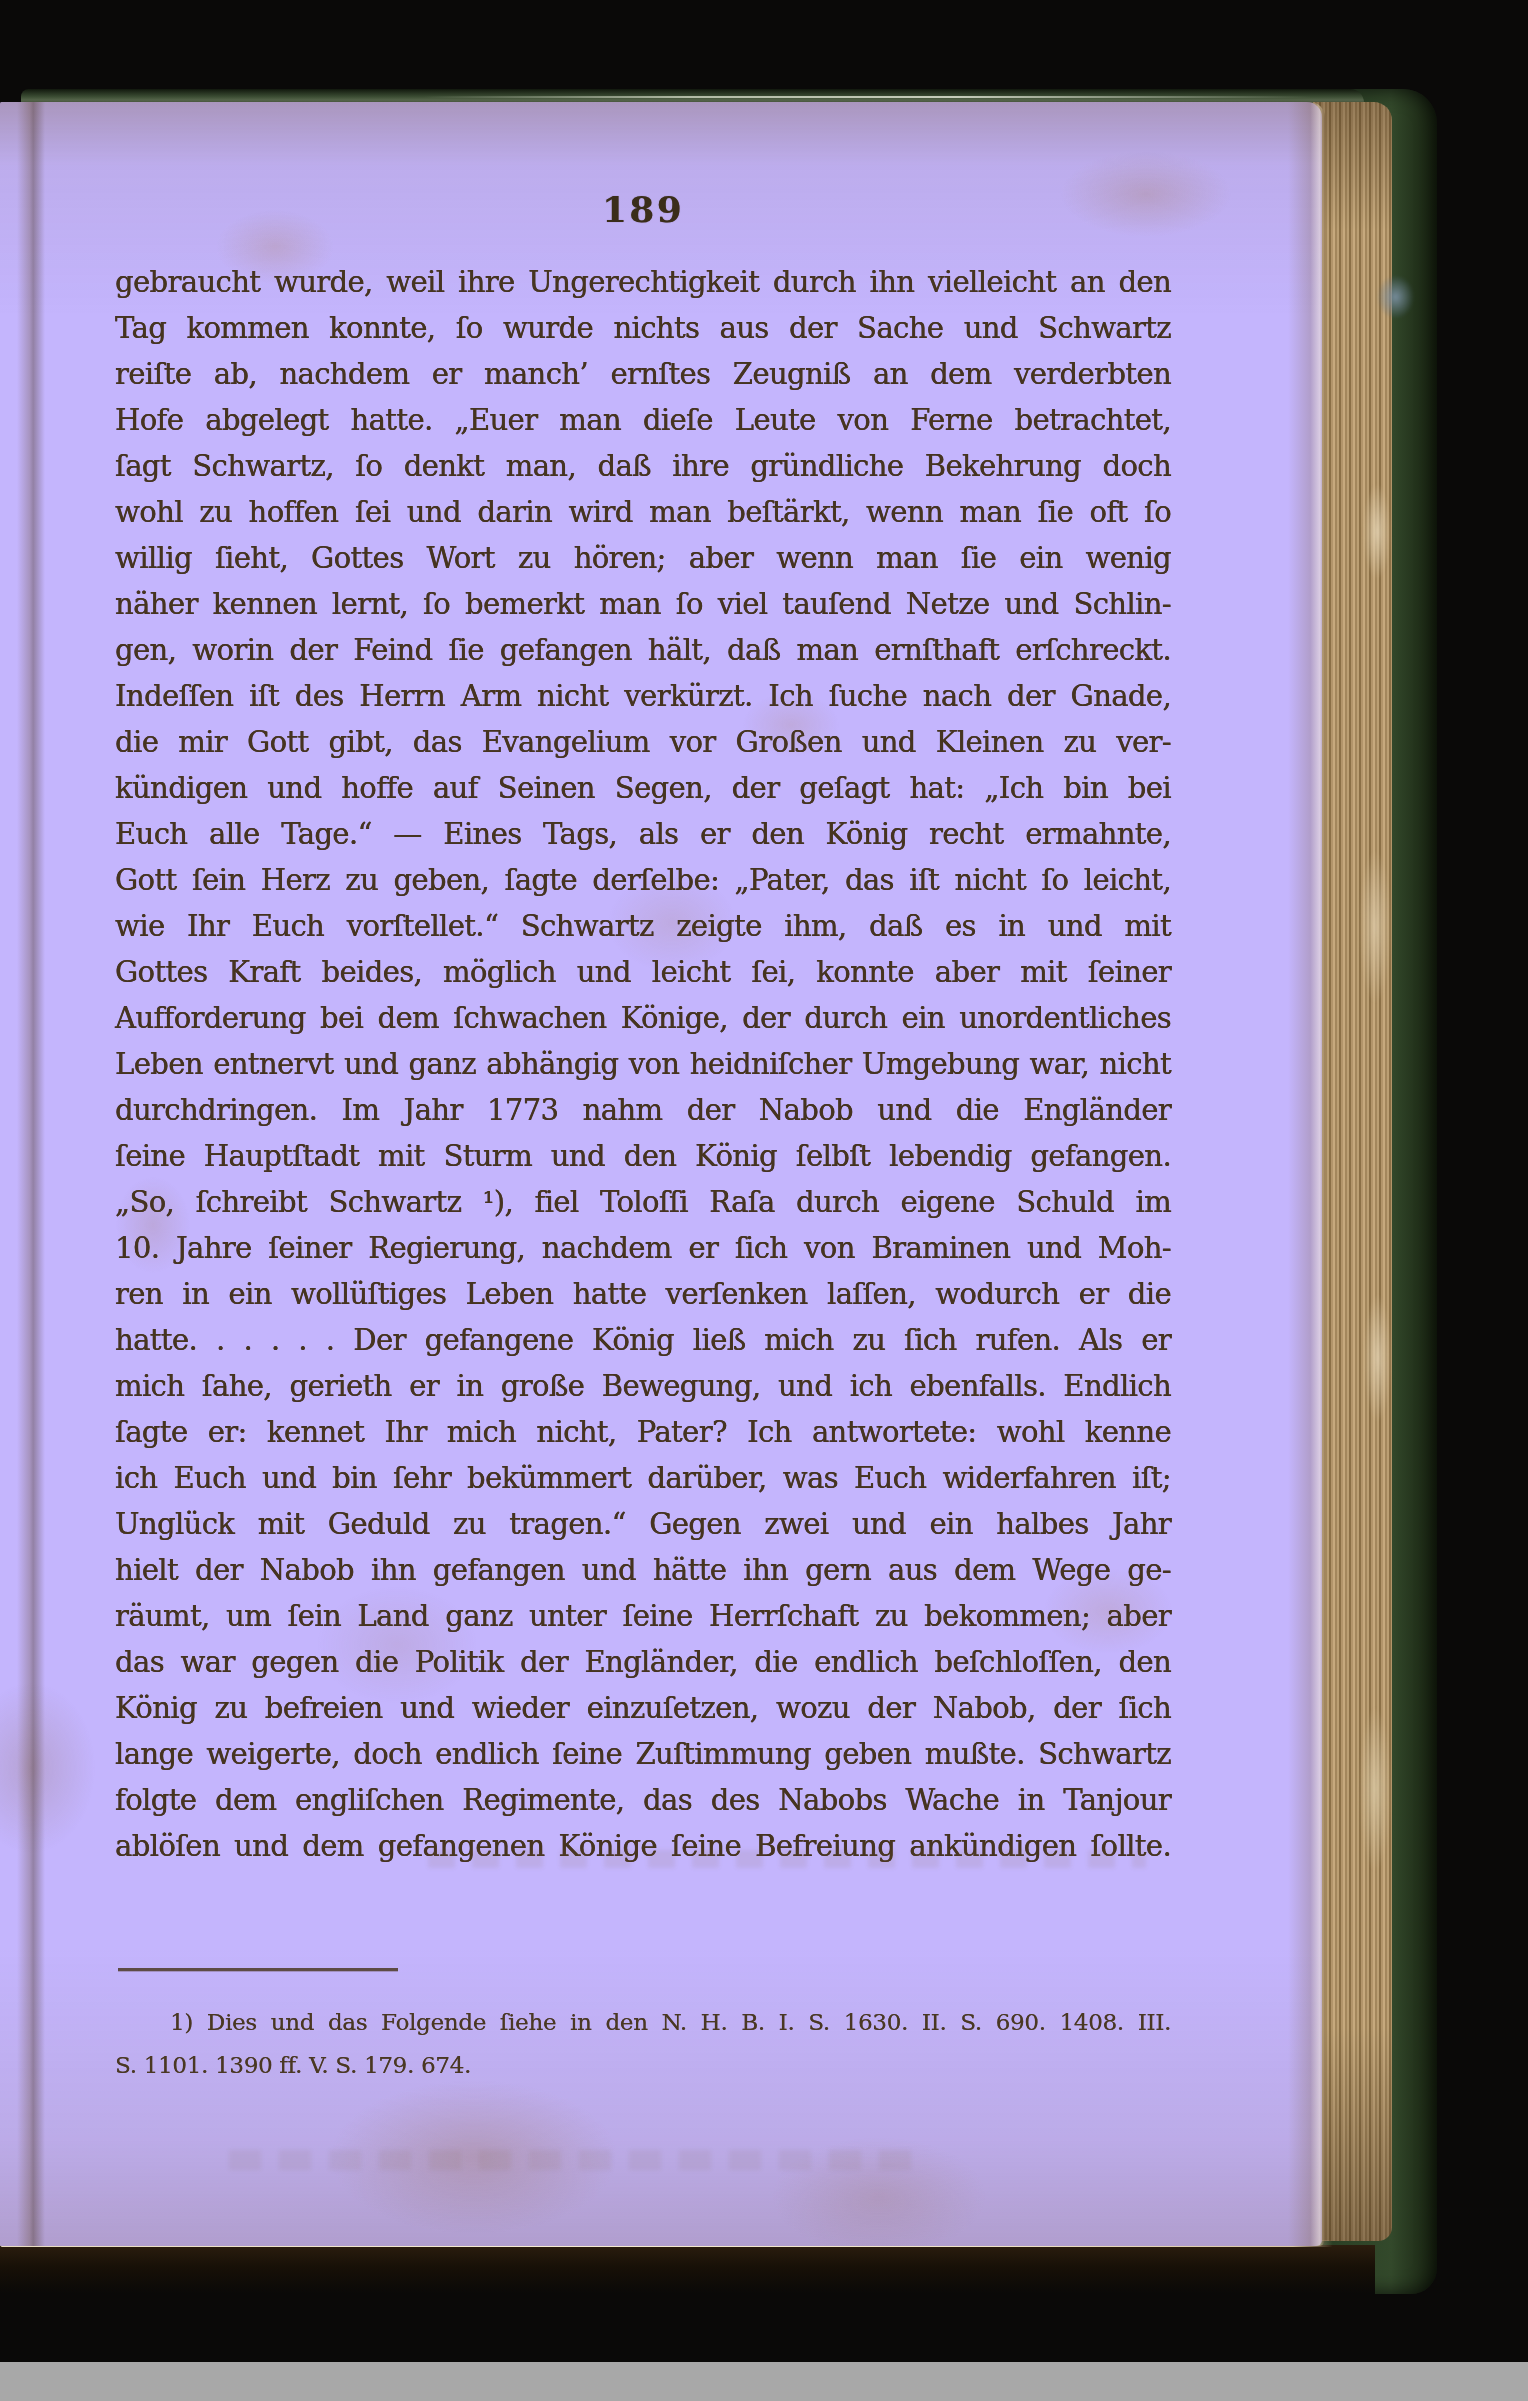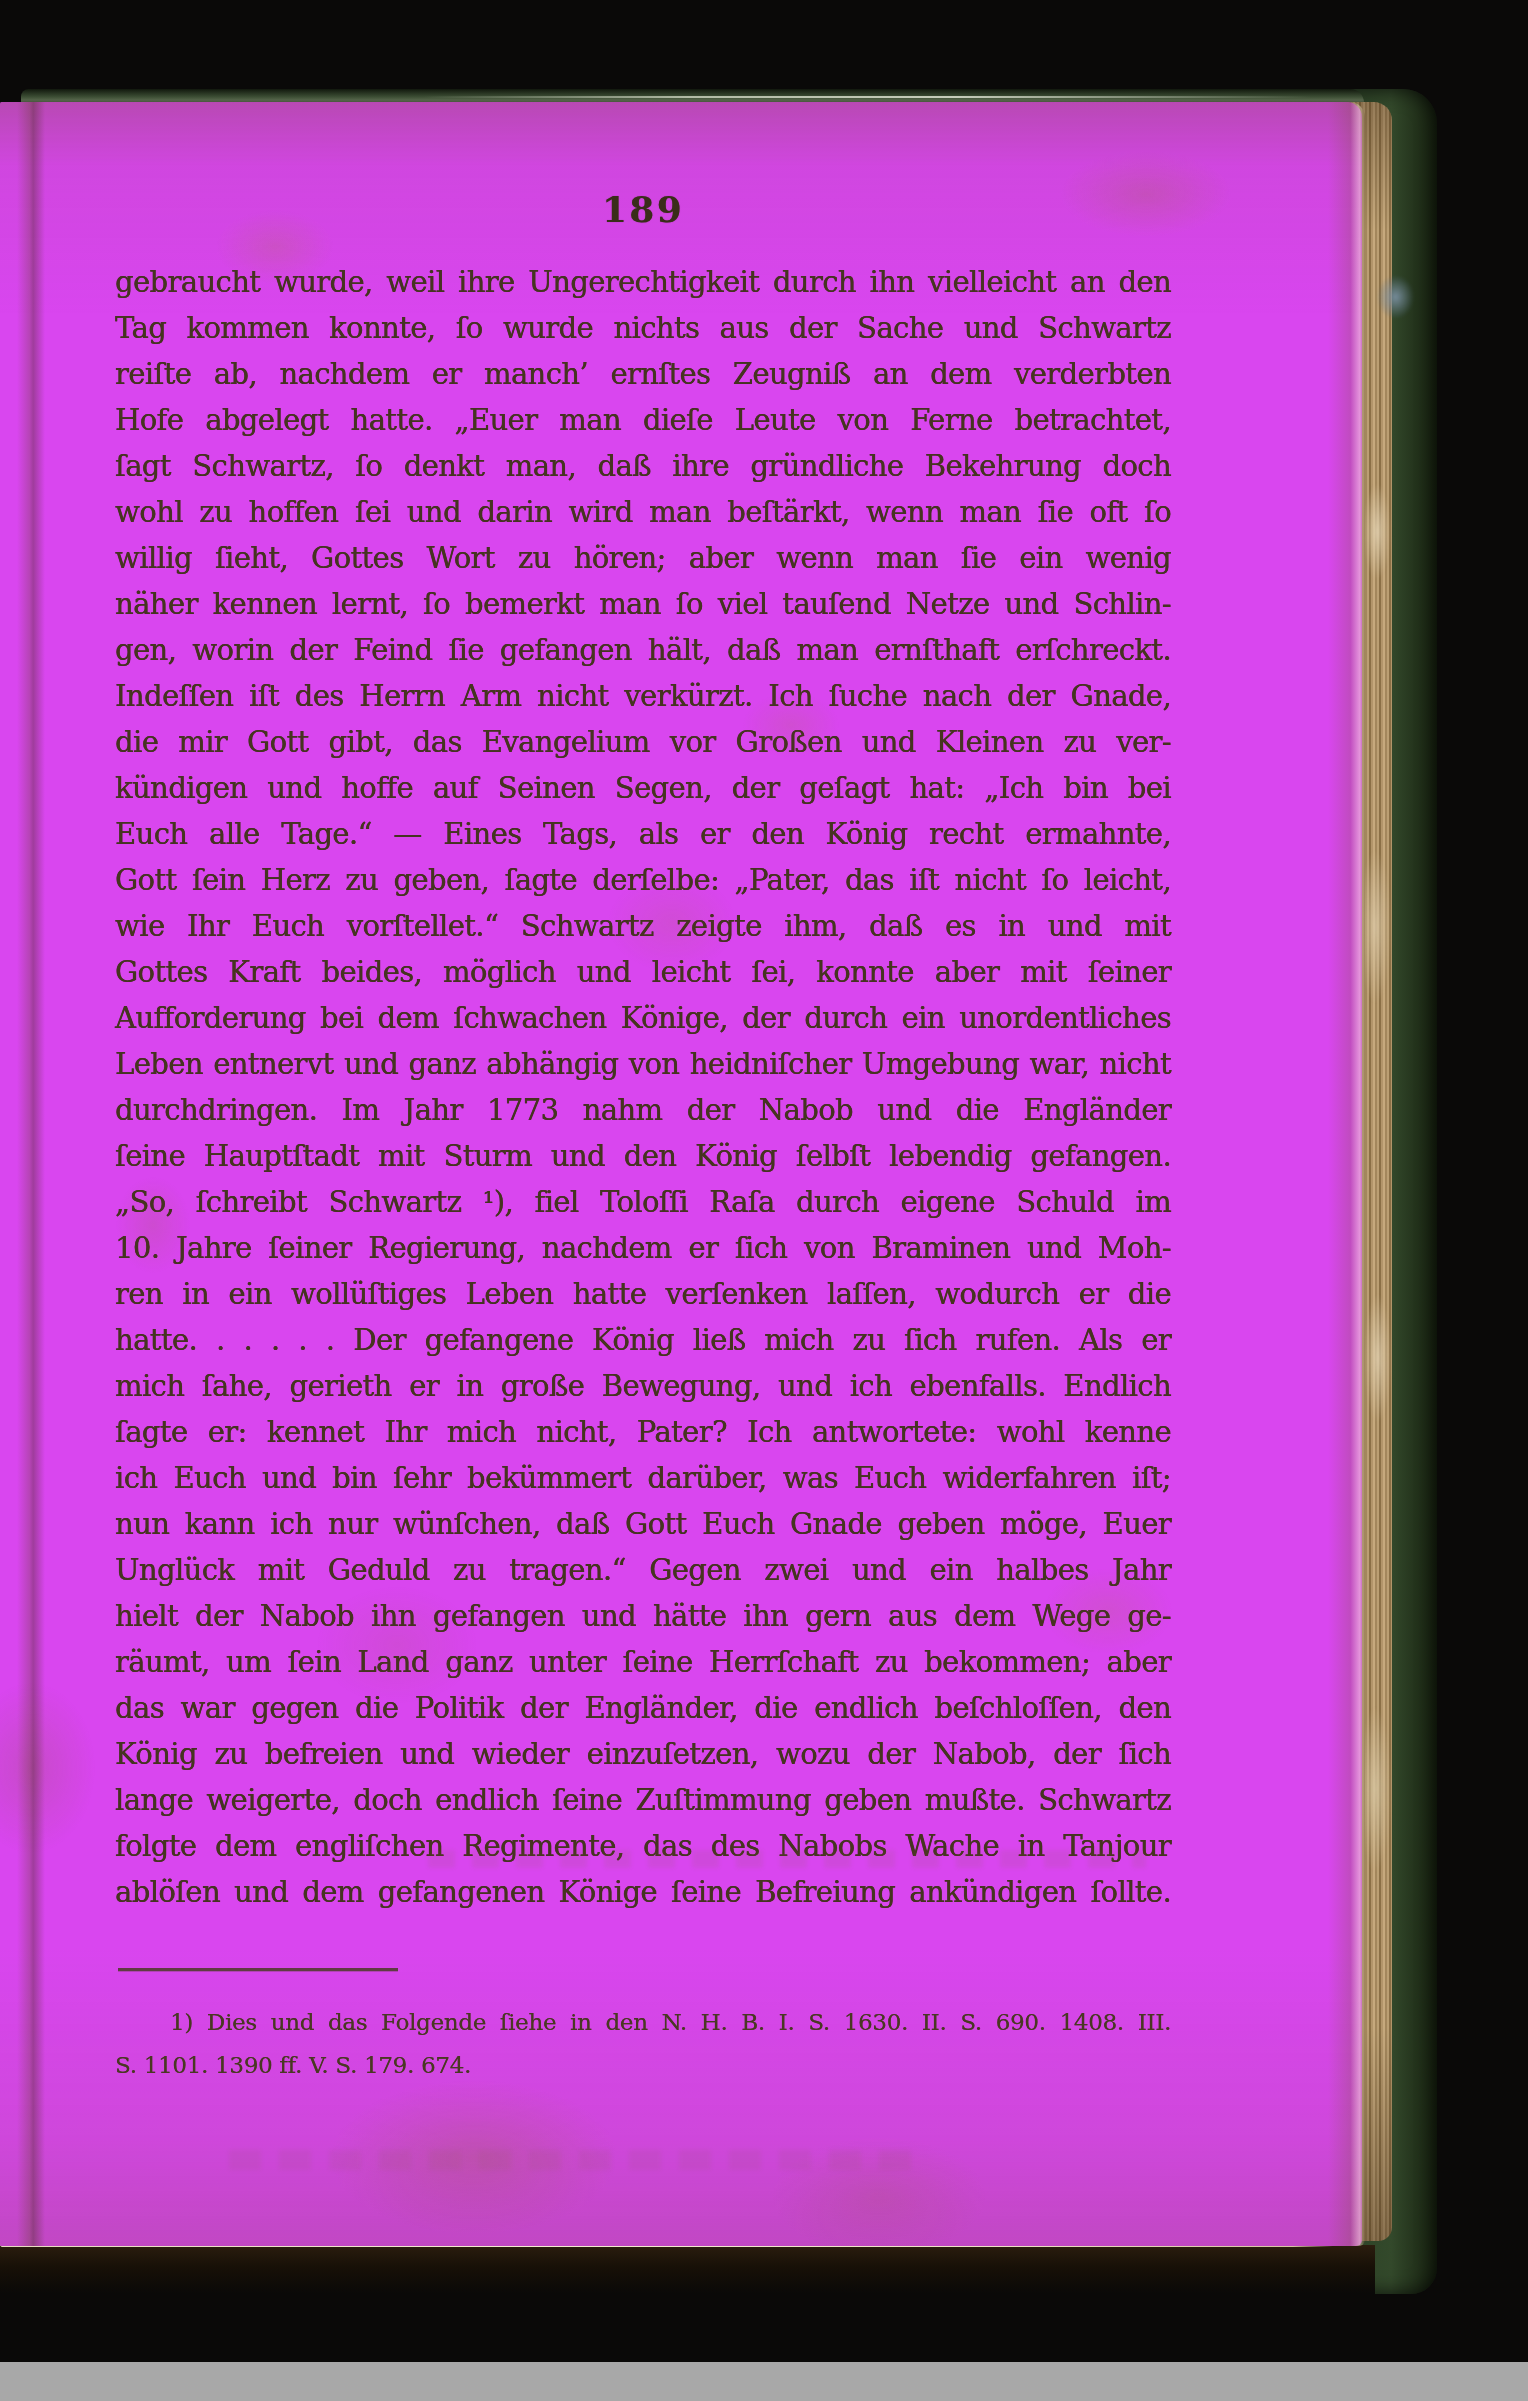--- a/index.html
+++ b/index.html
@@ -41,22 +41,22 @@
   .bottom-highlight{position:absolute;left:0;top:2240px;width:1333px;height:6.9px;
          background:linear-gradient(90deg,#e8dcc0,#f6ecd2 40%,#efe3c6 75%,#d8c6a2 97%,transparent);
          border-radius:3.1px;filter:blur(0.5px);}
 
   
   .page{position:absolute;left:0;top:102px;width:1322px;height:2144px;
         background:
           radial-gradient(879px 657px at 52% 40%,#ecdfc1 0%,rgba(236,223,193,0) 62%),
           linear-gradient(90deg,#b2placeholder,#fff 0) ,
           linear-gradient(90deg,#bba075 0%,#cfb78f 3.5%,#decca8 11%,#e6d6b4 28%,#e8d8b8 55%,#e1d0ab 80%,#d5bf97 94%,#c8ad82 100%);
-        background-color:#d946ef;
-        border-radius:1.5px 15.3px 6.1px 1.5px;padding-left:40px;}
+        background-color:#c4b5fd;
+        border-radius:1.5px 15.3px 6.1px 1.5px;}
   .page::before{content:"";position:absolute;inset:0;border-radius:inherit;pointer-events:none;
         background:
           linear-gradient(180deg,rgba(110,80,45,.30) 0%,rgba(110,80,45,.08) 3%,rgba(0,0,0,0) 10%,rgba(0,0,0,0) 86%,rgba(120,88,50,.10) 95%,rgba(110,78,42,.22) 100%),
           radial-gradient(84px 53px at 275px 145px,rgba(172,118,68,.20),transparent 70%),
           radial-gradient(122px 61px at 1146px 92px,rgba(160,108,58,.22),transparent 70%),
           radial-gradient(69px 46px at 791px 623px,rgba(168,116,64,.16),transparent 70%),
           radial-gradient(92px 69px at 672px 821px,rgba(162,112,62,.14),transparent 70%),
           radial-gradient(53px 69px at 153px 1123px,rgba(150,100,55,.16),transparent 70%),
           radial-gradient(92px 61px at 1108px 1509px,rgba(170,118,66,.16),transparent 70%),
           radial-gradient(115px 84px at 397px 1543px,rgba(150,102,56,.12),transparent 70%),
@@ -133,21 +133,20 @@
       <div class="line">Leben entnervt und ganz abhängig von heidniſcher Umgebung war, nicht</div>
       <div class="line">durchdringen. Im Jahr 1773 nahm der Nabob und die Engländer</div>
       <div class="line">ſeine Hauptſtadt mit Sturm und den König ſelbſt lebendig gefangen.</div>
       <div class="line">„So, ſchreibt Schwartz ¹), fiel Toloſſi Raſa durch eigene Schuld im</div>
       <div class="line">10. Jahre ſeiner Regierung, nachdem er ſich von Braminen und Moh-</div>
       <div class="line">ren in ein wollüſtiges Leben hatte verſenken laſſen, wodurch er die</div>
       <div class="line">hatte. . . . . .  Der gefangene König ließ mich zu ſich rufen.  Als er</div>
       <div class="line">mich ſahe, gerieth er in große Bewegung, und ich ebenfalls.  Endlich</div>
       <div class="line">ſagte er: kennet Ihr mich nicht, Pater? Ich antwortete: wohl kenne</div>
       <div class="line">ich Euch und bin ſehr bekümmert darüber, was Euch widerfahren iſt;</div>
-      <div class="line">nun kann ich nur wünſchen, daß Gott Euch Gnade geben möge, Euer</div>
       <div class="line">Unglück mit Geduld zu tragen.“  Gegen zwei und ein halbes Jahr</div>
       <div class="line">hielt der Nabob ihn gefangen und hätte ihn gern aus dem Wege ge-</div>
       <div class="line">räumt, um ſein Land ganz unter ſeine Herrſchaft zu bekommen; aber</div>
       <div class="line">das war gegen die Politik der Engländer, die endlich beſchloſſen, den</div>
       <div class="line">König zu befreien und wieder einzuſetzen, wozu der Nabob, der ſich</div>
       <div class="line">lange weigerte, doch endlich ſeine Zuſtimmung geben mußte.  Schwartz</div>
       <div class="line">folgte dem engliſchen Regimente, das des Nabobs Wache in Tanjour</div>
       <div class="line">ablöſen und dem gefangenen Könige ſeine Befreiung ankündigen ſollte.</div>
     </div>
 

